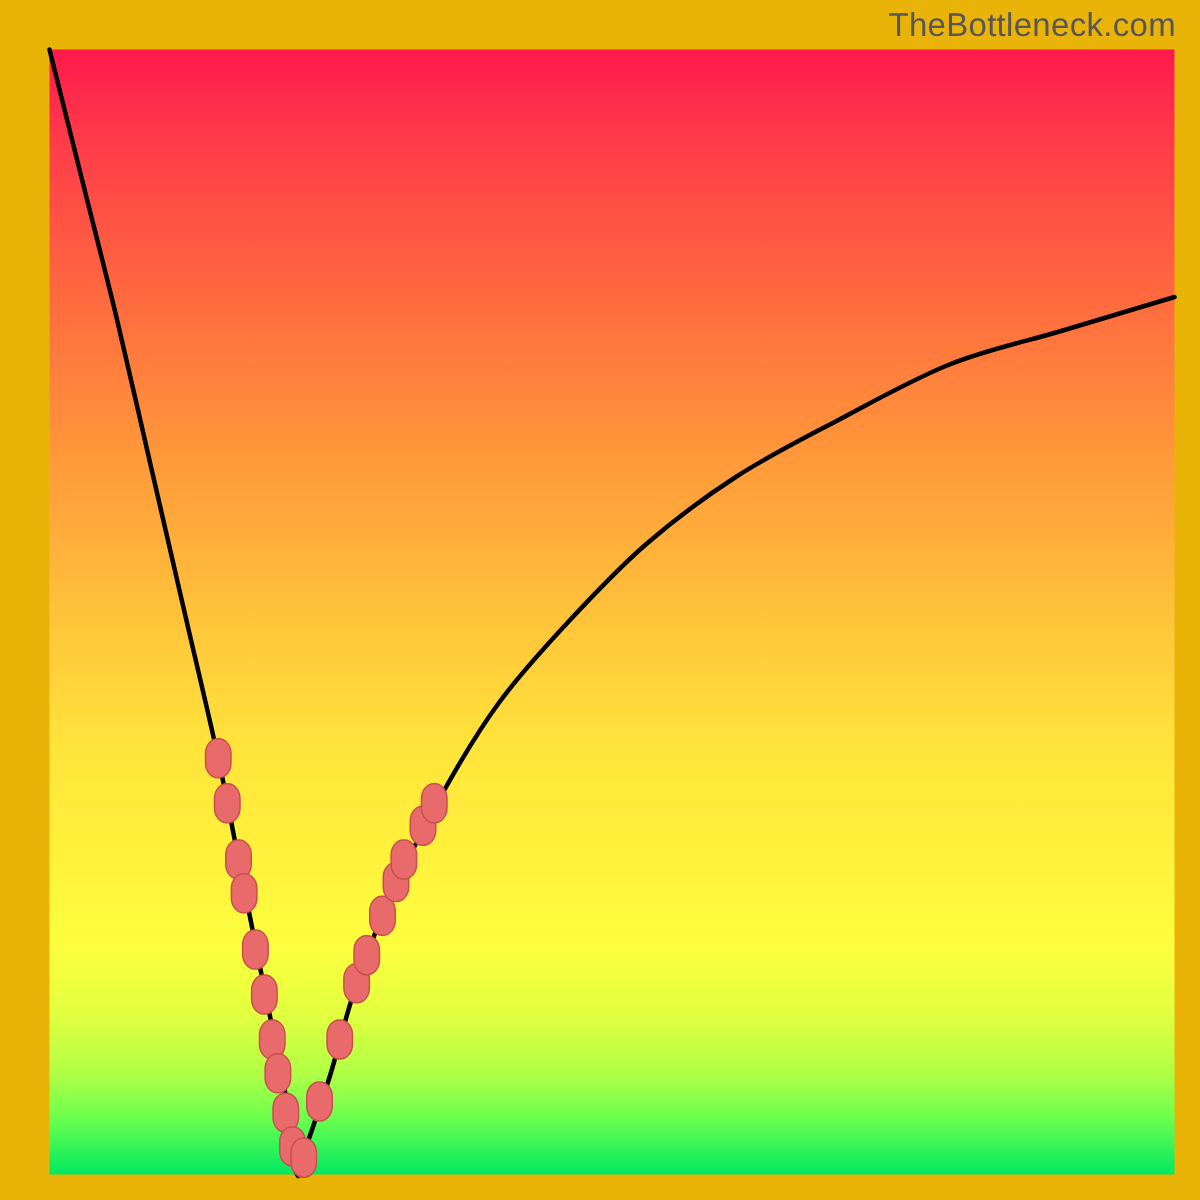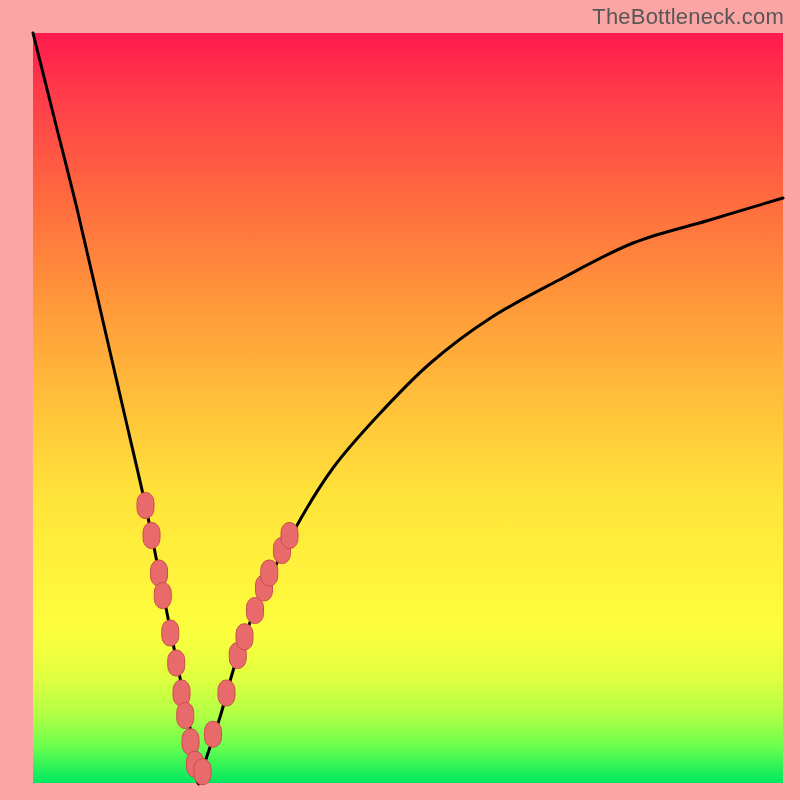--- a/index.html
+++ b/index.html
@@ -10,21 +10,21 @@
     background: #000;
     overflow: hidden;
     font-family: Arial, Helvetica, sans-serif;
   }
   .frame {
     position: absolute;
     left: 0;
     top: 0;
     width: 800px;
     height: 800px;
-    background: #fca5a5;
+    background: #eab308;
   }
   .plot-area {
     position: absolute;
     left: 33px;
     top: 33px;
     width: 750px;
     height: 750px;
     
     background: linear-gradient(
       to bottom,

